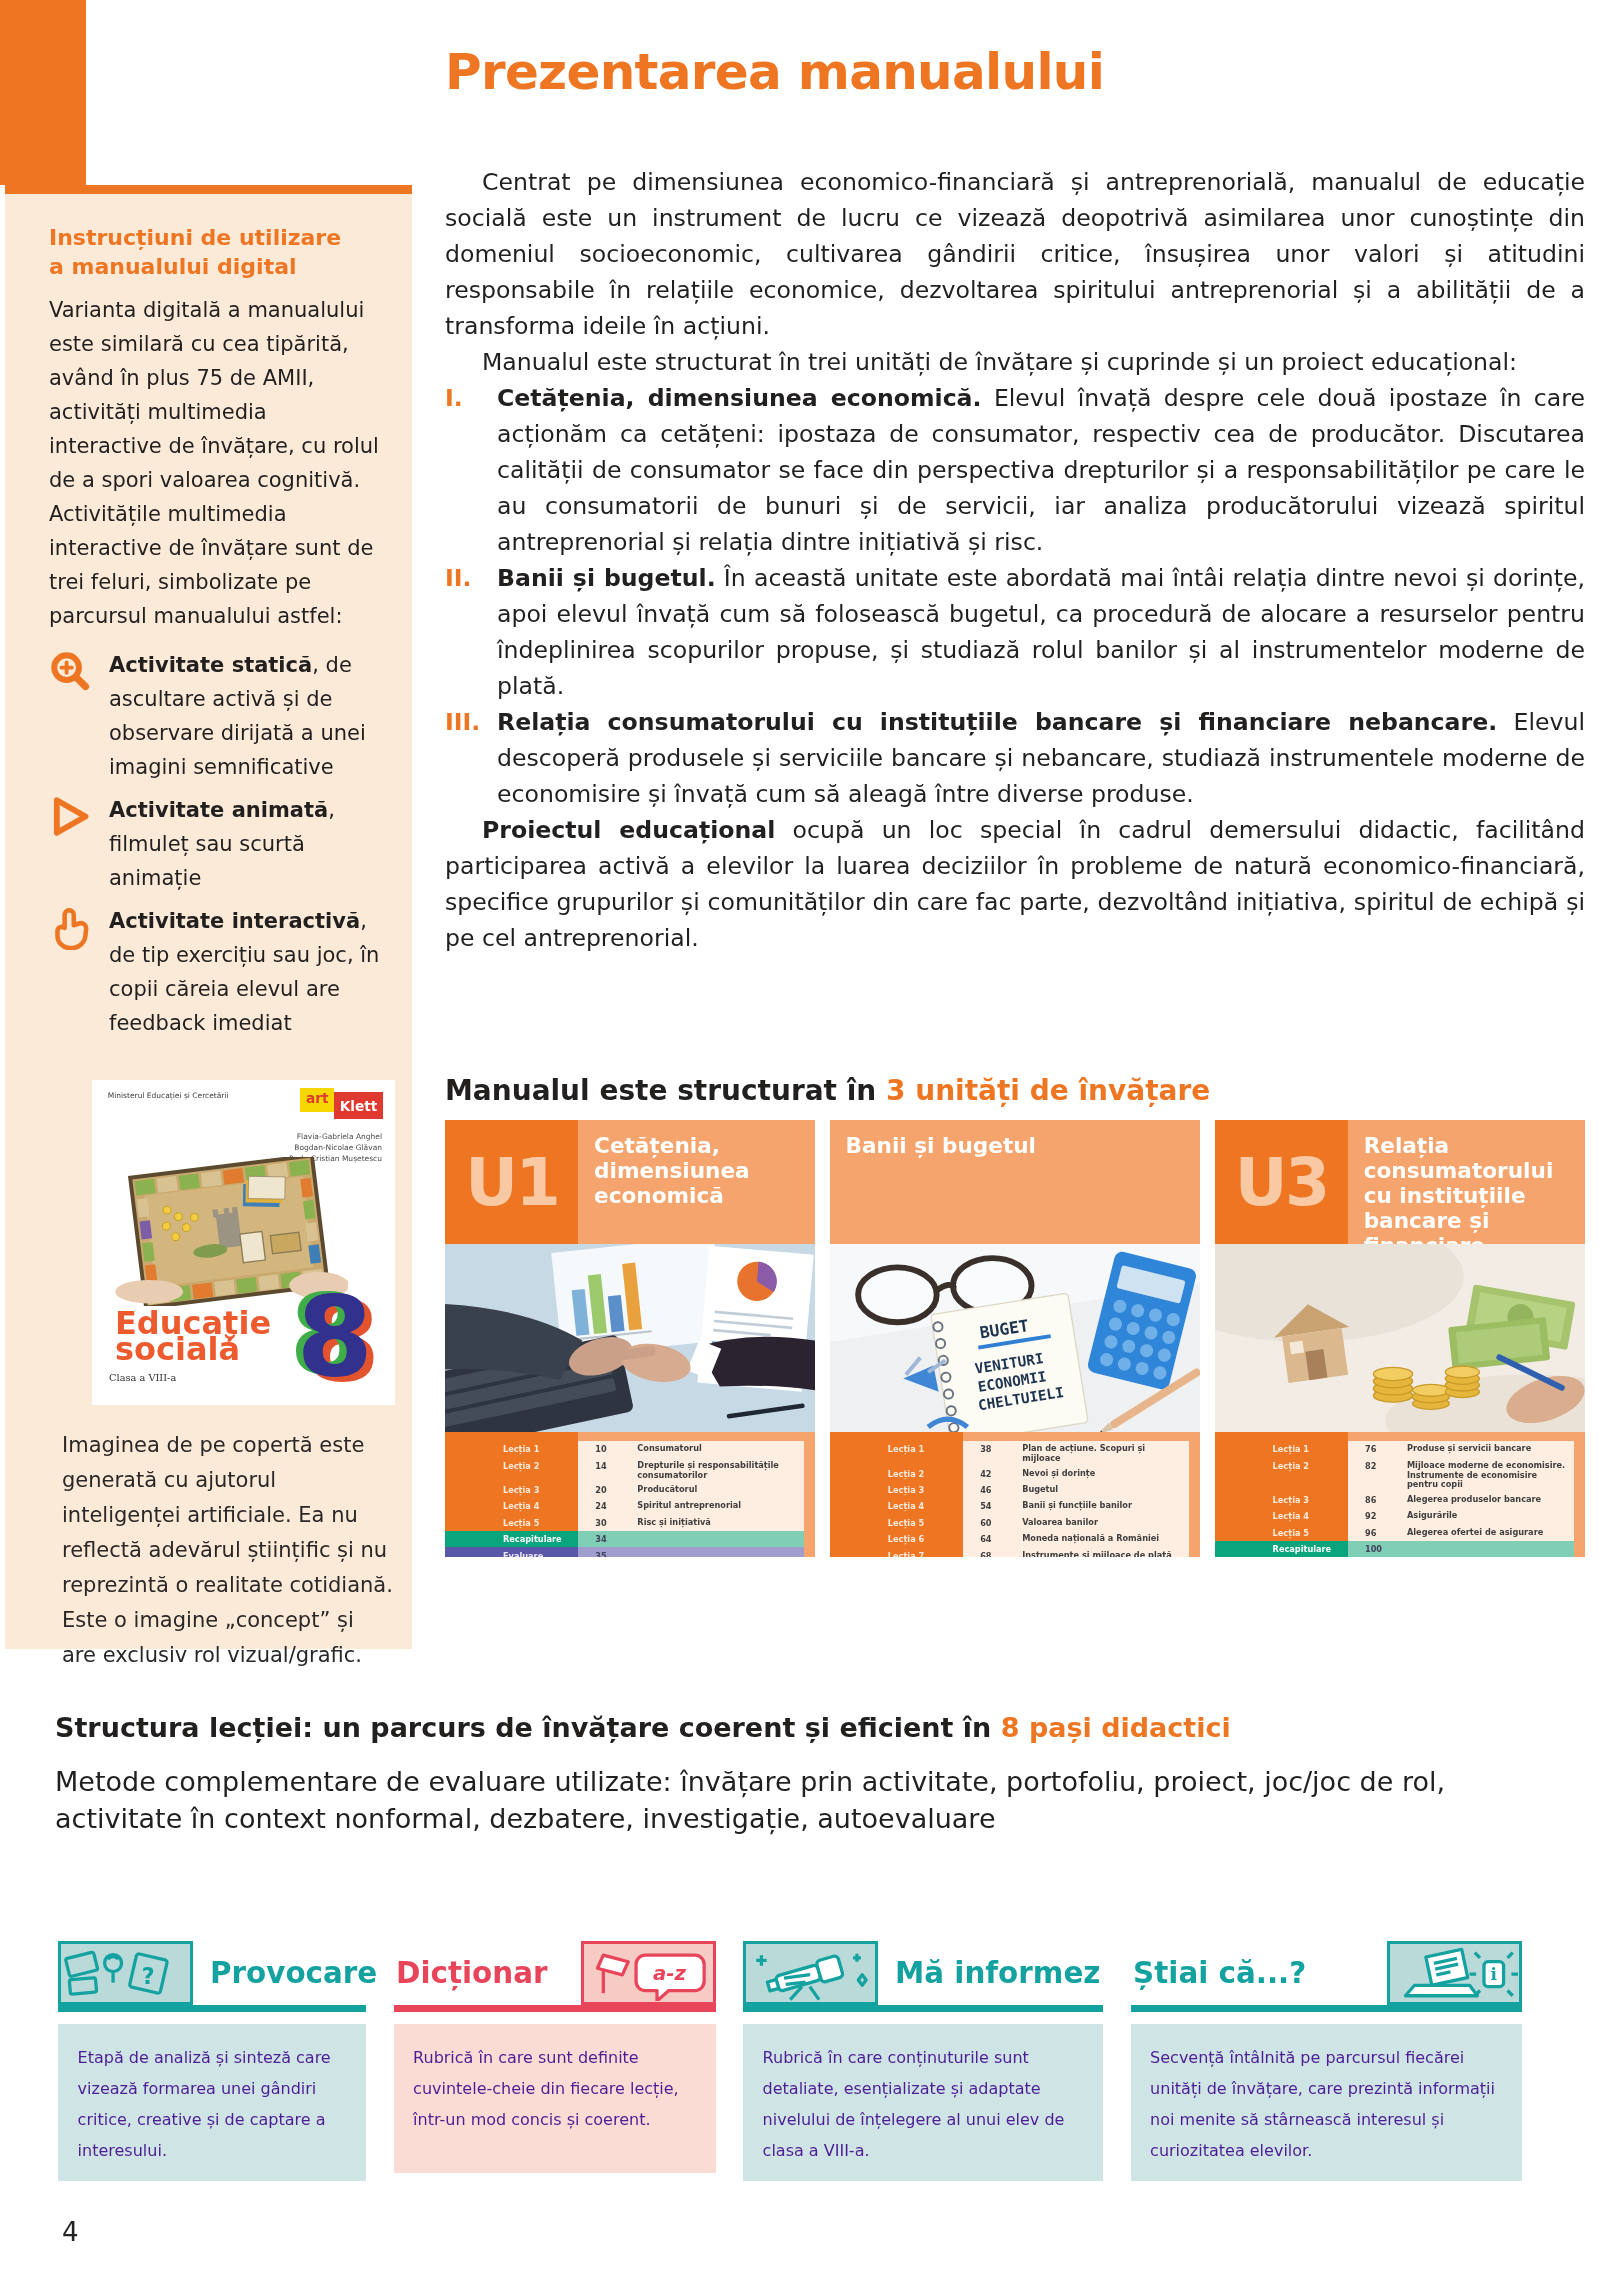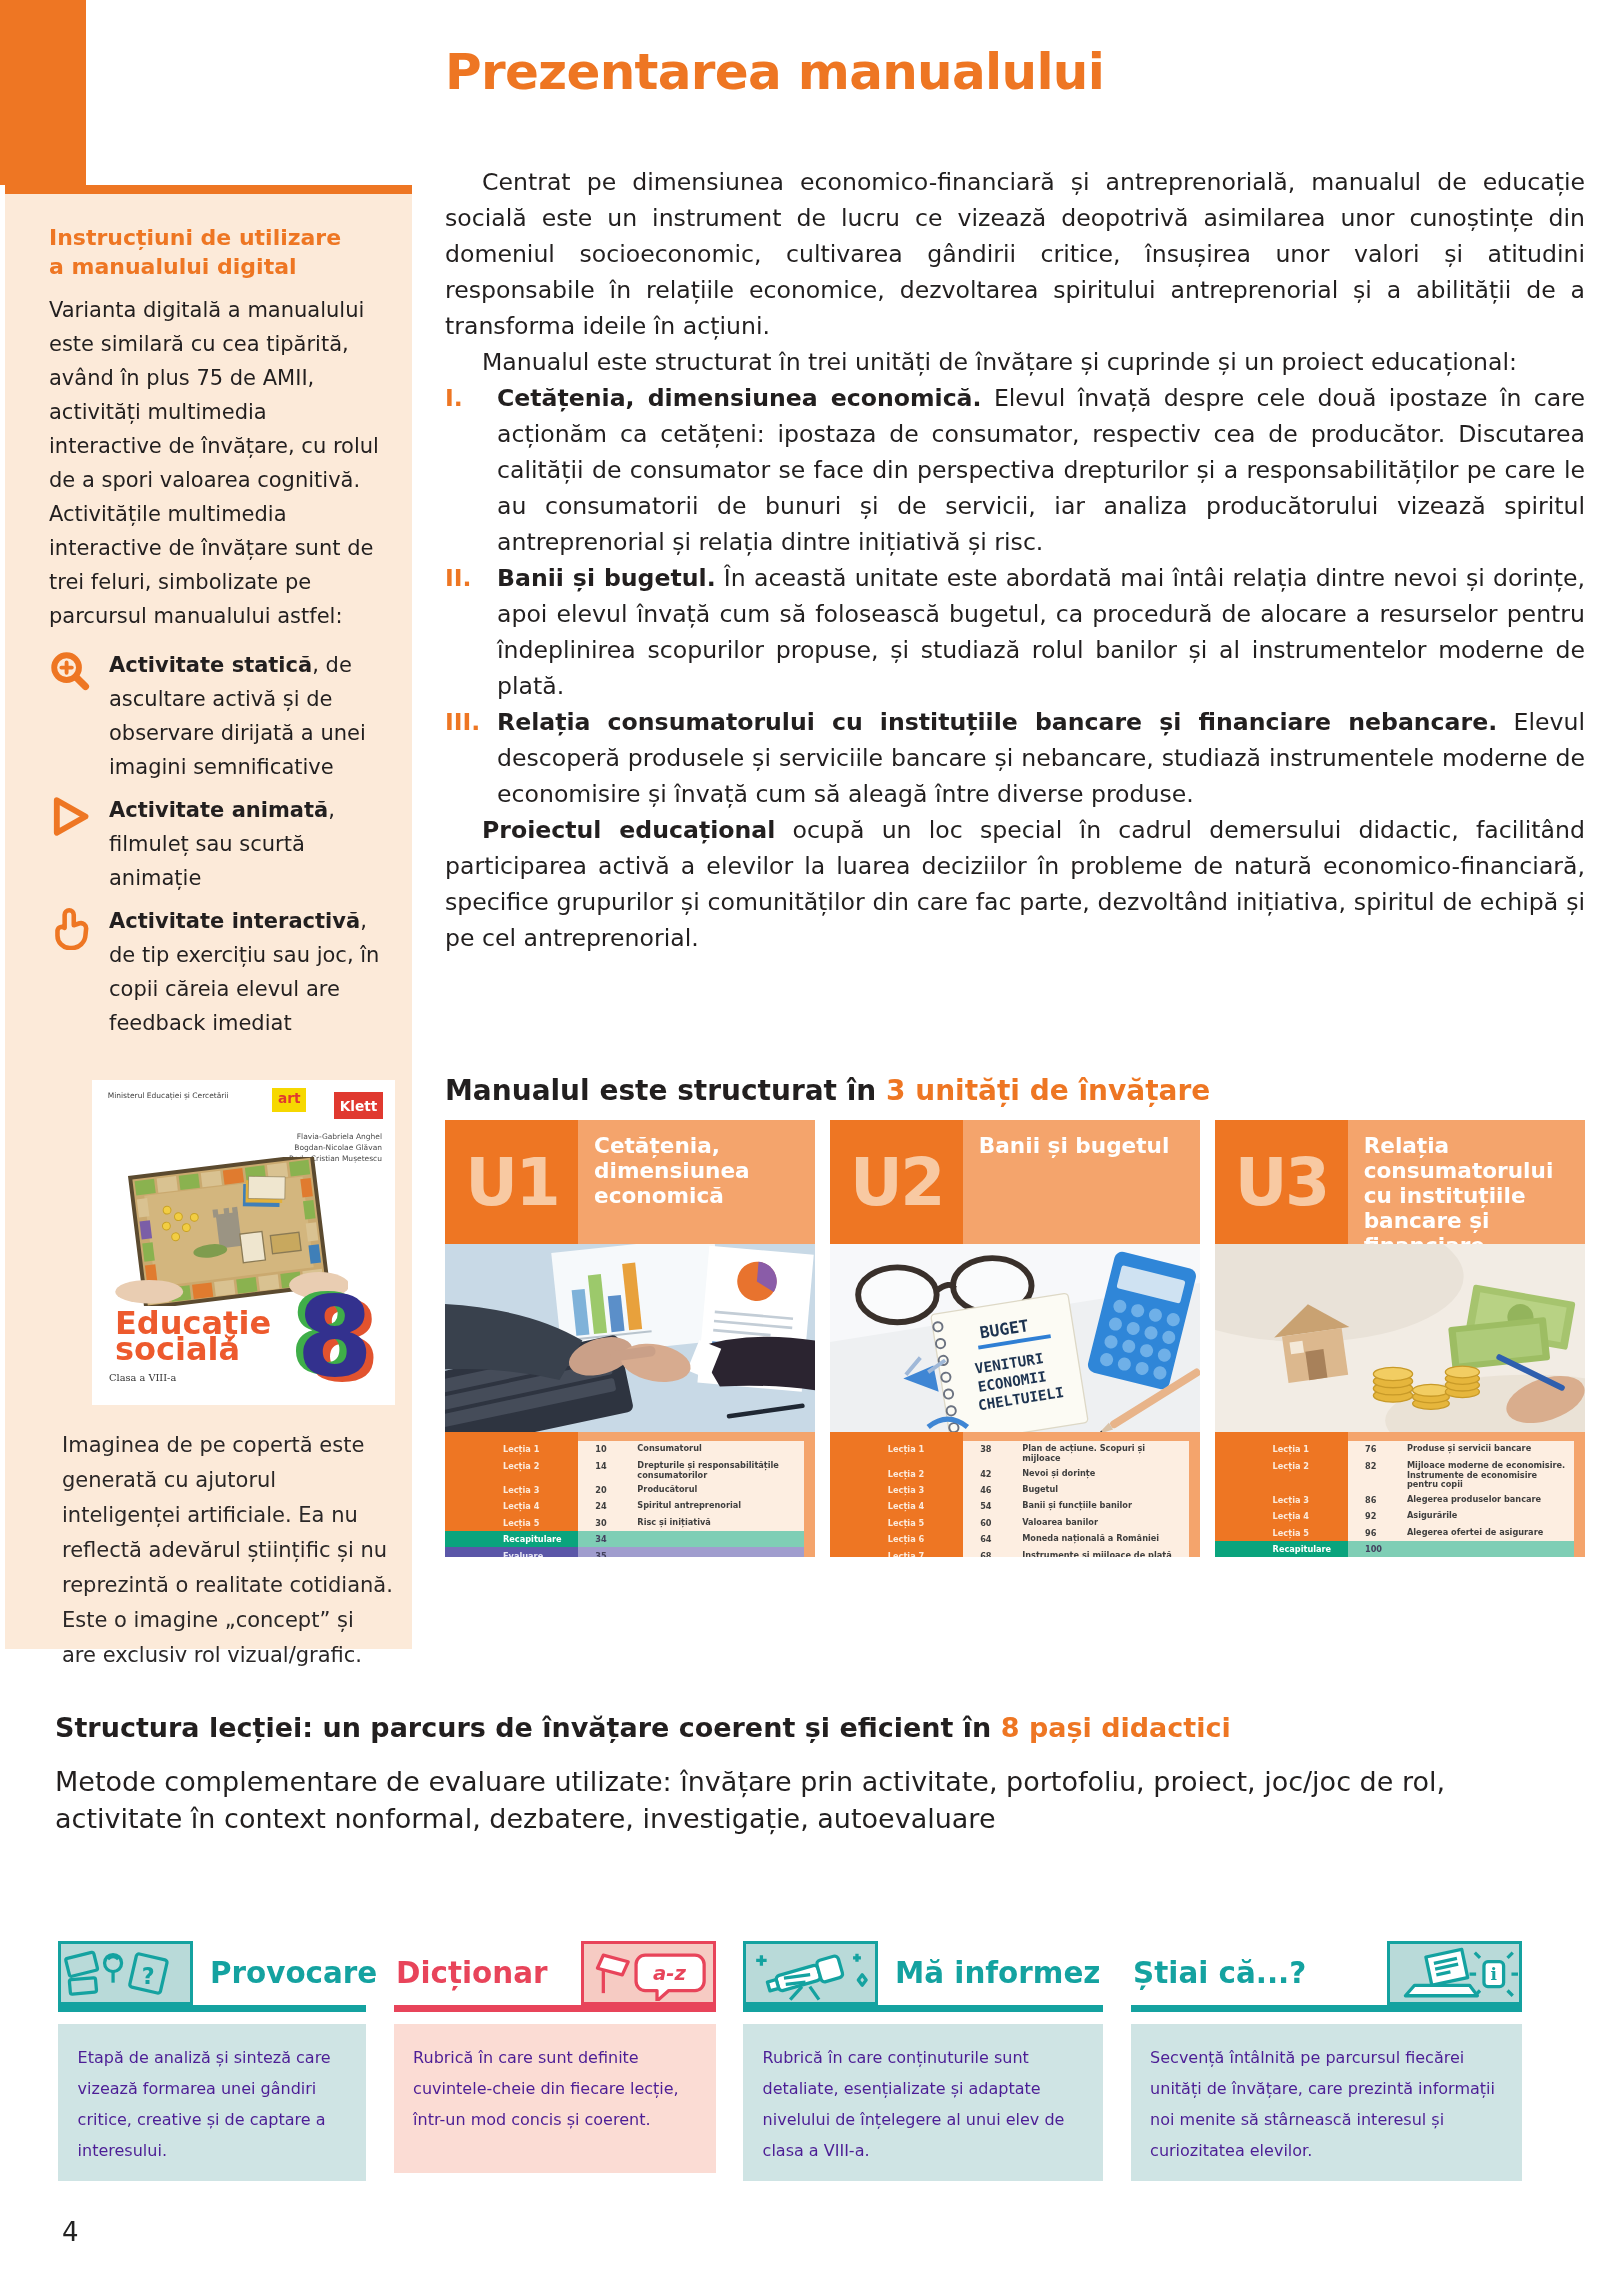--- a/index.html
+++ b/index.html
@@ -19,21 +19,21 @@
   .sidebar p{margin:0;}
   .activities{margin-top:14.4px;}
   .activity{position:relative;padding-left:60px;margin-bottom:9.2px;}
   .activity .aicon{position:absolute;left:0;top:2.6px;width:43px;height:43px;}
 
   
   .cover{left:92px;top:1080px;width:303px;height:325px;background:#fff;}
   .cov-min{position:absolute;left:15.7px;top:10.5px;font-size:7.5px;color:#3c3c3c;}
   .cov-logo{position:absolute;right:11.8px;top:7.9px;display:flex;align-items:flex-start;}
   .cov-logo .art{background:#f6d800;color:#e0392f;font-weight:bold;font-size:13.7px;padding:2.6px 5.9px 5.2px 5.9px;}
-  .cov-logo .klett{background:#e0392f;color:#fff;font-weight:bold;font-size:13.7px;padding:6.5px 5.9px 5.2px 5.2px;margin-top:3.9px;margin-left:28px;}
+  .cov-logo .klett{background:#e0392f;color:#fff;font-weight:bold;font-size:13.7px;padding:6.5px 5.9px 5.2px 5.2px;margin-top:3.9px;}
   .cov-authors{position:absolute;right:13px;top:51px;text-align:right;font-size:7.5px;line-height:11px;color:#4a4a4a;}
   .cov-board{position:absolute;left:18.3px;top:77px;width:238px;height:149px;}
   .cov-title{position:absolute;left:17px;top:230px;color:#ed5a2d;font-weight:bold;font-size:32px;line-height:26px;margin-left:6px;}
   .cov-grade{position:absolute;left:17px;top:292px;font-size:9.8px;color:#333;font-family:"DejaVu Serif",serif;}
   .cov-eight{position:absolute;right:22px;top:208px;font-size:110px;line-height:98px;font-weight:bold;
              color:#33318e;text-shadow:-7.2px -2px 0 #3fae49,7.2px 4.6px 0 #e2532e;}
   .cover-note{left:62px;top:1428px;width:332px;font-size:21px;line-height:35px;color:#2a2727;}
 
   
   .main-text{left:445px;top:164px;width:1140px;font-size:23.6px;line-height:36px;text-align:justify;}
@@ -346,21 +346,20 @@
           <div class="lab">Evaluare</div>
           <div class="bod">
               <span class="pg">35</span>
             </div>
         </div>
       </div>
     </div>
 
     <div class="unit-card">
       <div class="unit-header">
-        <div class="unit-code">U2</div>
         <div class="unit-title">Banii și bugetul</div>
       </div>
       <div class="unit-photo">
         <svg viewBox="0 0 566 288" preserveAspectRatio="xMidYMid slice">
           <rect width="566" height="288" fill="#eef0f2"></rect>
           <polygon points="0,150 566,60 566,0 0,0" fill="#f7f8fa"></polygon>
           <g stroke="#39302b" stroke-width="9" fill="rgba(255,255,255,0.4)">
             <ellipse cx="103" cy="78" rx="60" ry="42"></ellipse>
               <ellipse cx="248" cy="64" rx="60" ry="42"></ellipse>
             <path d="M162 72 q22 -16 28 -4" fill="none"></path>

